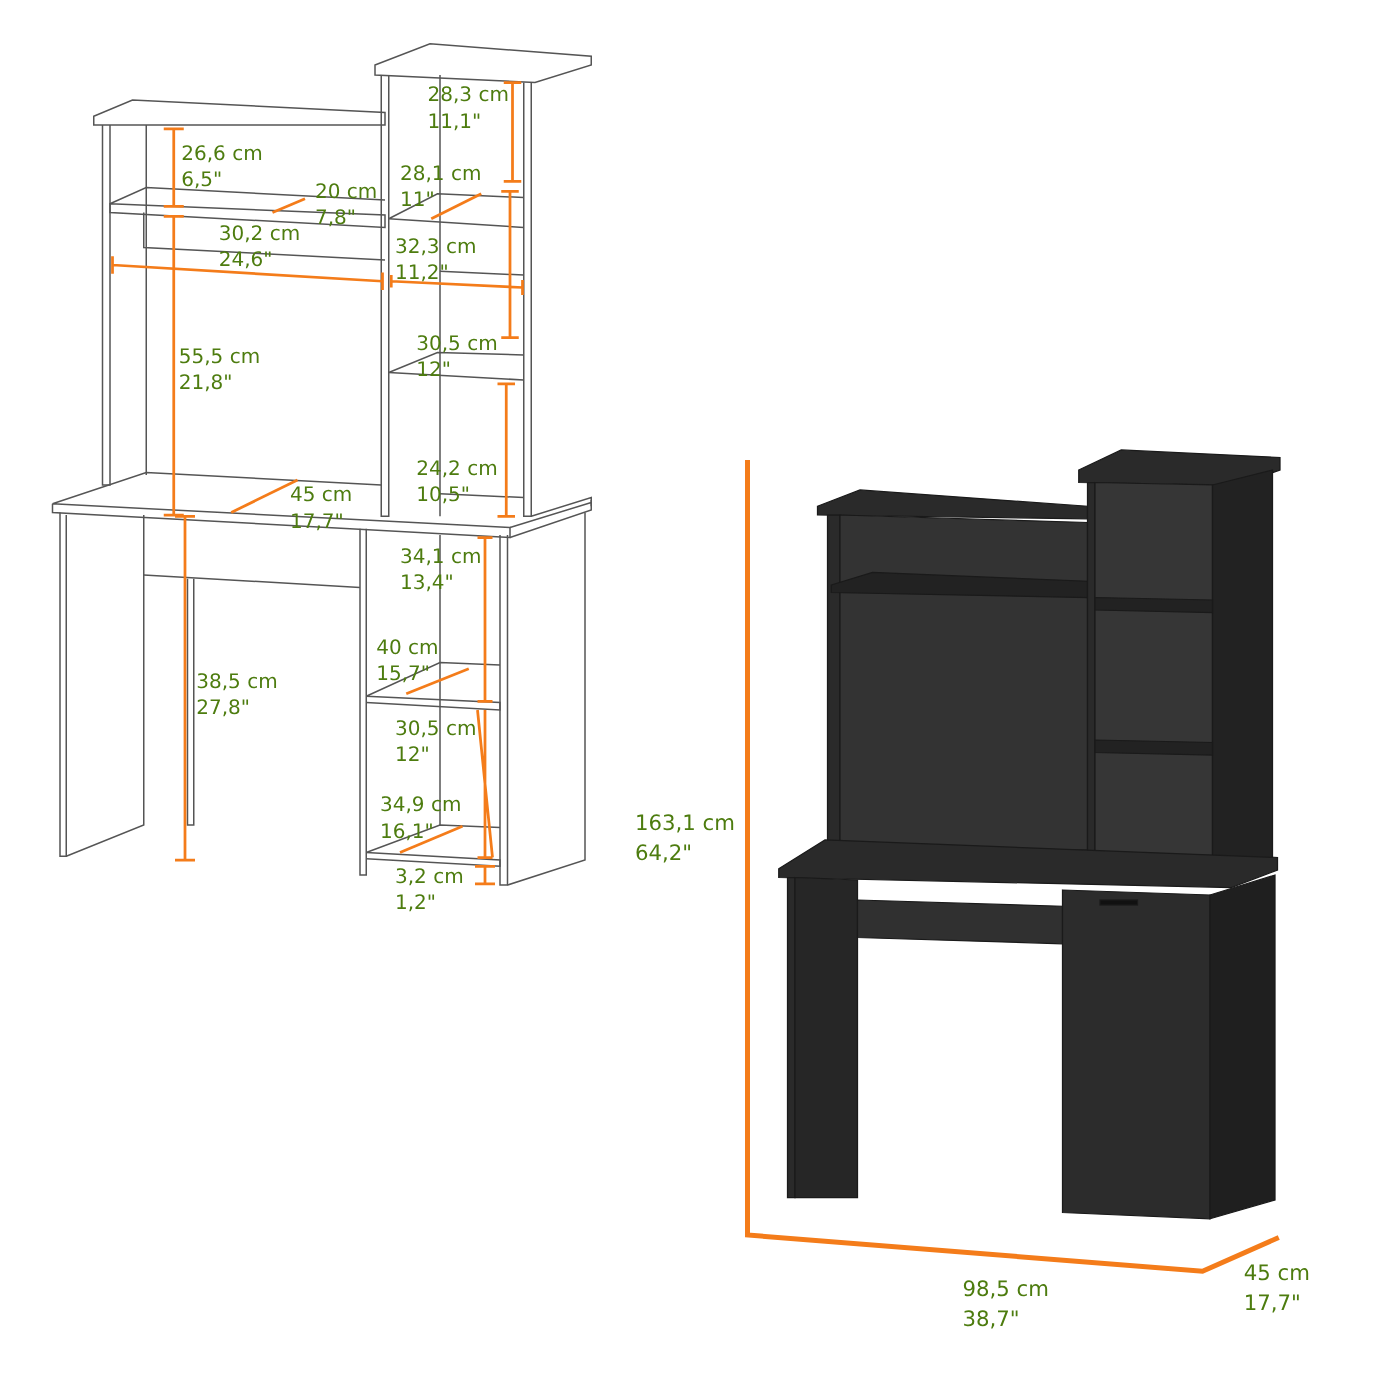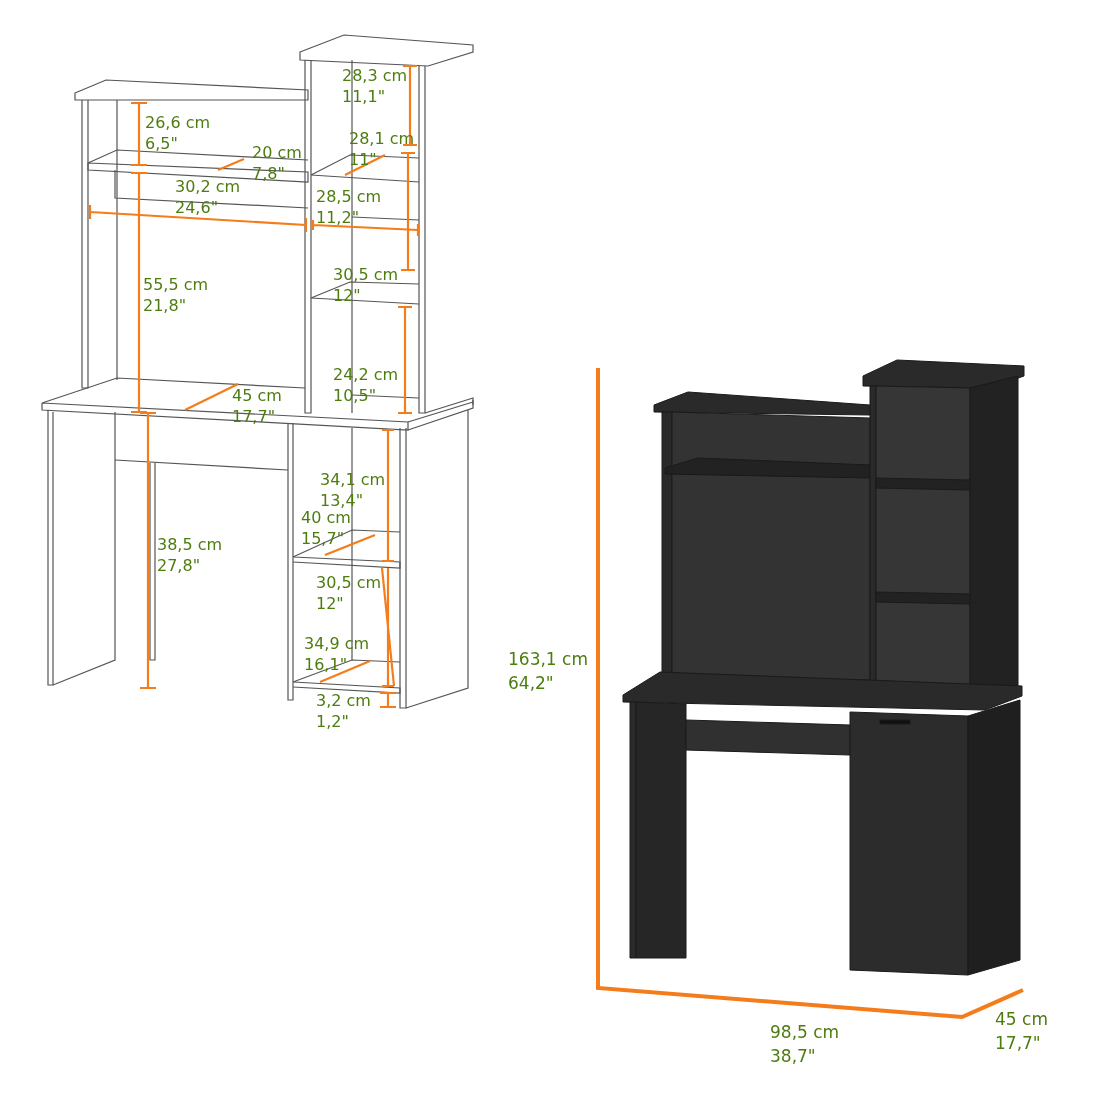--- a/index.html
+++ b/index.html
@@ -116,41 +116,41 @@
     <span>24,6"</span>
   </div>
   <div class="lbl" style="left:143px;top:274px;">
     <span>55,5 cm</span>
     <span>21,8"</span>
   </div>
   <div class="lbl" style="left:342px;top:65px;">
     <span>28,3 cm</span>
     <span>11,1"</span>
   </div>
-  <div class="lbl" style="left:320px;top:128px;margin-left:29px;">
+  <div class="lbl" style="left:320px;top:128px;">
     <span>28,1 cm</span>
     <span>11"</span>
   </div>
   <div class="lbl" style="left:316px;top:186px;">
-    <span>28,5 cm</span>
+    <span>32,3 cm</span>
     <span>11,2"</span>
   </div>
   <div class="lbl" style="left:333px;top:264px;">
     <span>30,5 cm</span>
     <span>12"</span>
   </div>
   <div class="lbl" style="left:333px;top:364px;">
     <span>24,2 cm</span>
     <span>10,5"</span>
   </div>
   <div class="lbl" style="left:232px;top:385px;">
     <span>45 cm</span>
     <span>17,7"</span>
   </div>
-  <div class="lbl" style="left:320px;top:434px;margin-top:35px;">
+  <div class="lbl" style="left:320px;top:434px;">
     <span>34,1 cm</span>
     <span>13,4"</span>
   </div>
   <div class="lbl" style="left:301px;top:507px;">
     <span>40 cm</span>
     <span>15,7"</span>
   </div>
   <div class="lbl" style="left:316px;top:572px;">
     <span>30,5 cm</span>
     <span>12"</span>

